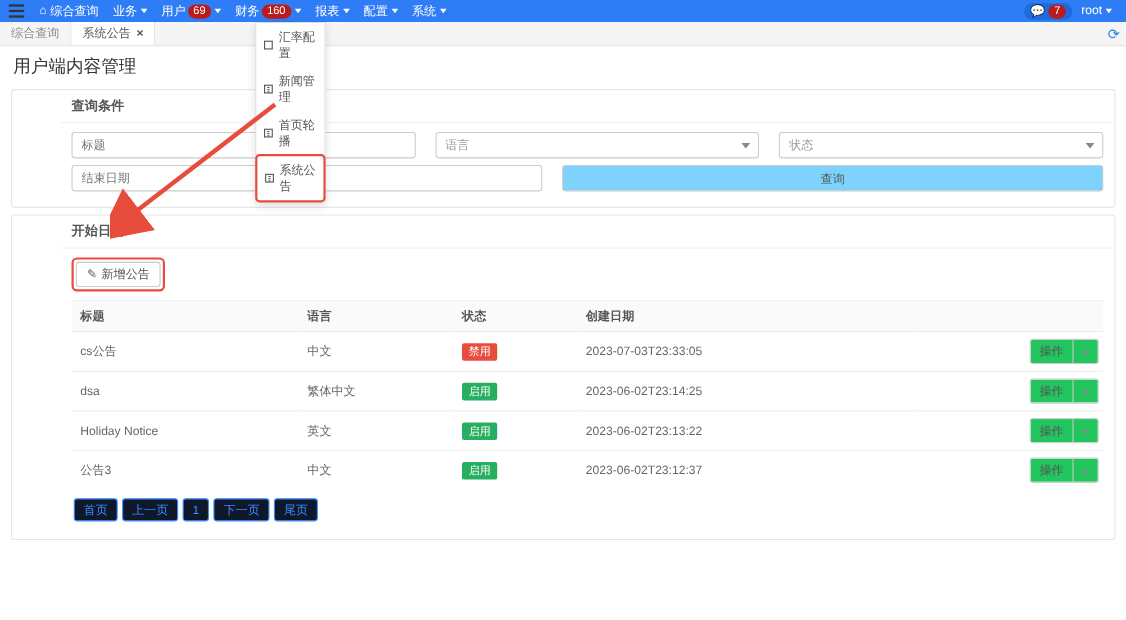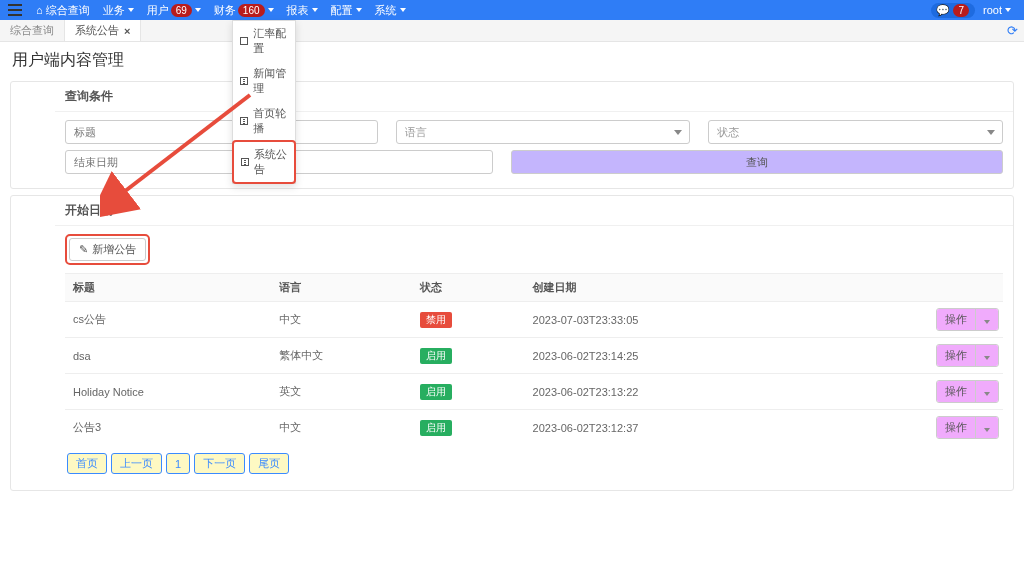--- a/index.html
+++ b/index.html
@@ -37,39 +37,39 @@
 .panel-body { padding: 8px 10px; }
 
 .filter-row { display: flex; gap: 18px; margin-bottom: 6px; align-items: center; }
 .input, .select { border: 1px solid #ccc; border-radius: 3px; height: 24px; padding: 0 8px; font-size: 11px; color: #999; background: #fff; }
 .input { flex: 1; }
 .sel-wrap { position: relative; flex: 1; }
 .select { width: 100%; appearance: none; }
 .sel-wrap::after { content: ""; position: absolute; right: 8px; top: 10px; border-left: 4px solid transparent; border-right: 4px solid transparent; border-top: 5px solid #888; pointer-events: none; }
 .filter-3col .item { width: 310px; }
 .filter-2col .item { width: 228px; }
-.btn { border: 1px solid #ccc; background: #c4b5fd; border-radius: 3px; height: 24px; padding: 0 40px; cursor: pointer; font-size: 11px; color: #555; }
+.btn { border: 1px solid #ccc; background: #7dd3fc; border-radius: 3px; height: 24px; padding: 0 40px; cursor: pointer; font-size: 11px; color: #555; }
 .btn-query { flex: 1; }
 
 
 table { width: 100%; border-collapse: collapse; font-size: 11px; margin-top: 8px; }
 th, td { text-align: left; padding: 6px 8px; border-top: 1px solid #eee; }
 th { background: #fafafa; color: #555; font-weight: bold; }
 td { color: #666; }
 .status-tag { display: inline-block; padding: 1px 6px; border-radius: 2px; color: #fff; font-size: 10px; }
 .status-red { background: #e74c3c; }
 .status-green { background: #27ae60; }
 .action-group { display: inline-flex; border: 1px solid #ccc; border-radius: 3px; overflow: hidden; }
-.action-group button { border: none; background: #f0abfc; padding: 3px 8px; font-size: 11px; cursor: pointer; color: #555; }
+.action-group button { border: none; background: #22c55e; padding: 3px 8px; font-size: 11px; cursor: pointer; color: #555; }
 .action-group button:first-child { border-right: 1px solid #ccc; }
 .action-caret { width: 0; height: 0; border-left: 3px solid transparent; border-right: 3px solid transparent; border-top: 4px solid #888; display: inline-block; }
 
 
 .pagination { display: flex; gap: 4px; padding: 8px 2px; }
-.page-btn { border: 1px solid #3b8bff; color: #3b8bff; background: #fef9c3; border-radius: 3px; padding: 2px 8px; font-size: 11px; cursor: pointer; }
+.page-btn { border: 1px solid #3b8bff; color: #3b8bff; background: #0f172a; border-radius: 3px; padding: 2px 8px; font-size: 11px; cursor: pointer; }
 
 
 .arrow-svg { position: absolute; top: 90px; left: 100px; z-index: 200; pointer-events: none; }
 </style>
 </head>
 <body>
 
 <div class="topbar">
   <div class="topbar-left">
     <div class="ham">

